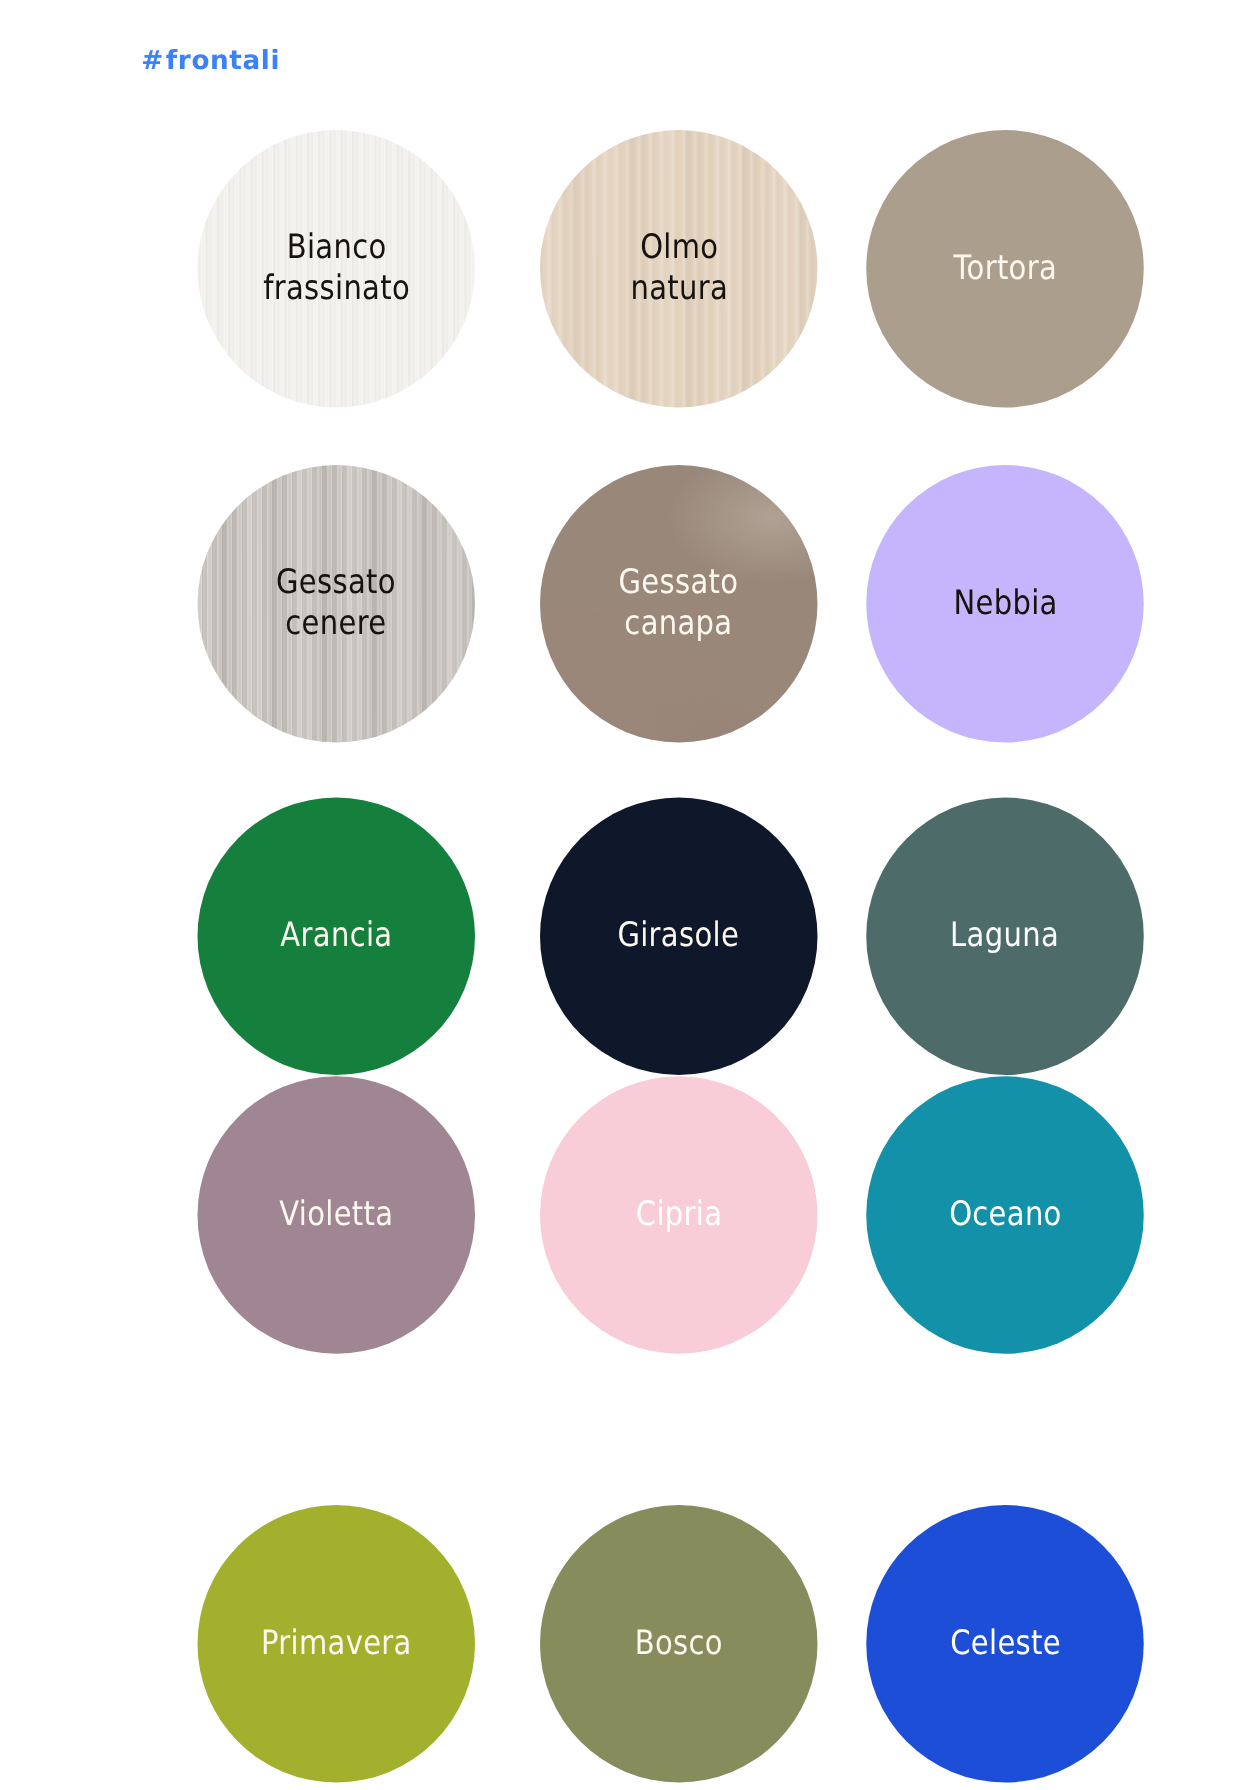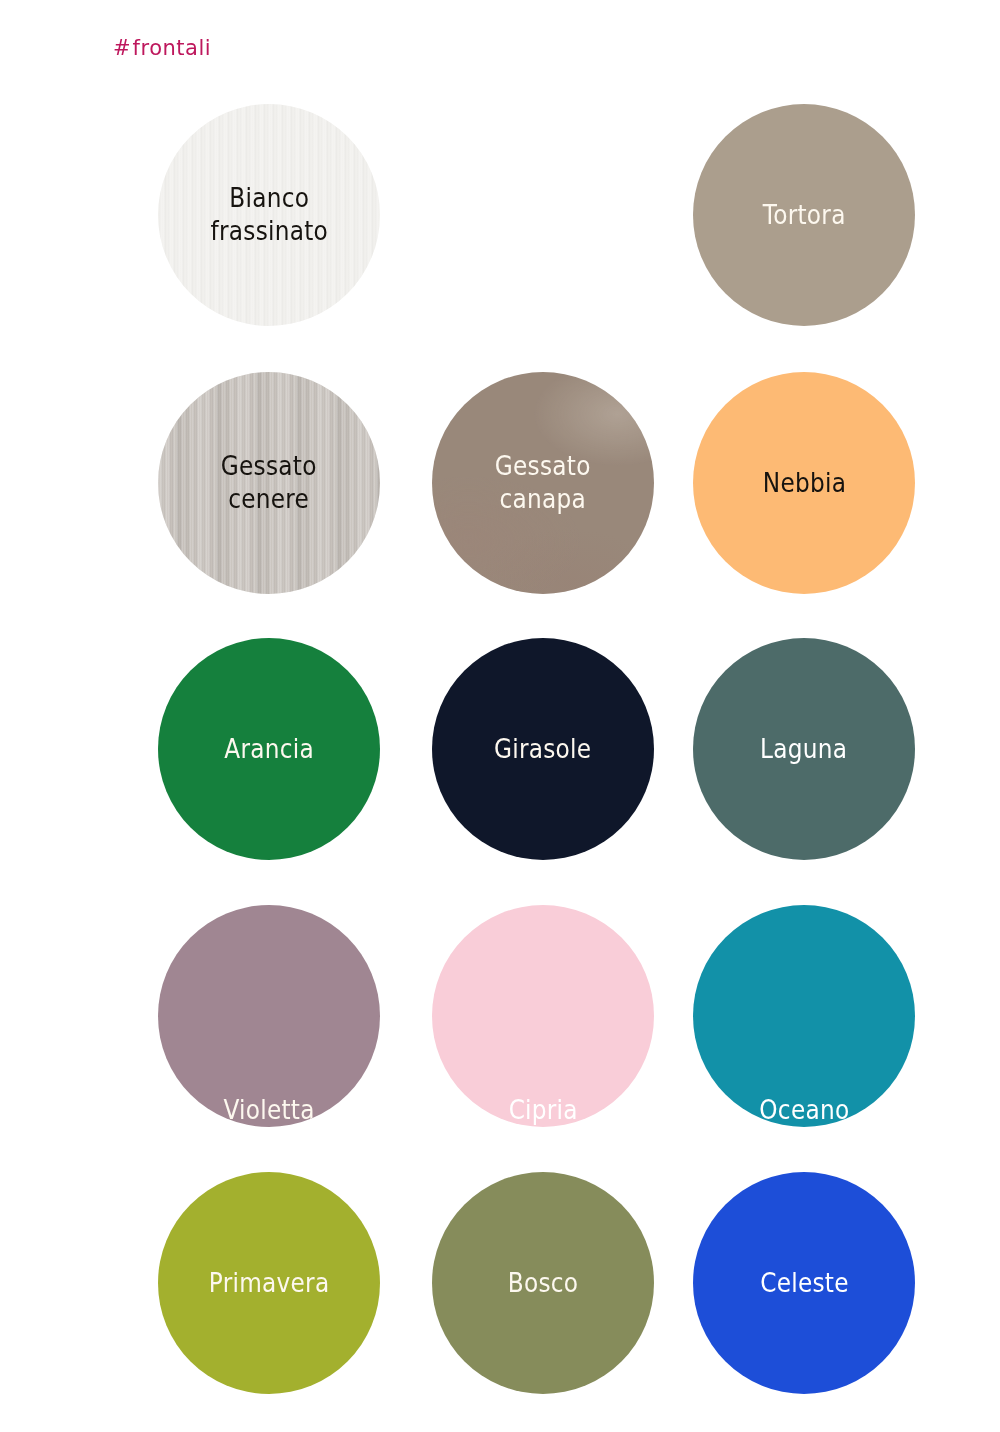--- a/index.html
+++ b/index.html
@@ -20,24 +20,24 @@
     width: 1000px;
     height: 1432px;
     background: #ffffff;
   }
 
   .page-header {
     position: absolute;
     left: 113px;
     top: 36px;
     font-family: "DejaVu Sans", sans-serif;
-    font-weight: 400;
+    font-weight: 700;
     font-size: 21px;
     letter-spacing: 0.5px;
-    color: #be185d;
+    color: #3b82f6;
     white-space: nowrap;
   }
   .page-header .hash {
     letter-spacing: 2px;
   }
 
   .swatch-grid {
     position: absolute;
     left: 0;
     top: 0;
@@ -60,22 +60,22 @@
 
   
   .col-0 { left: 118px; }
   .col-1 { left: 392px; }
   .col-2 { left: 653px; }
 
   
   .row-0 { top: 104px; }
   .row-1 { top: 372px; }
   .row-2 { top: 638px; }
-  .row-3 { top: 905px; align-items: flex-end; }
-  .row-4 { top: 1172px; }
+  .row-3 { top: 861px; }
+  .row-4 { top: 1204px; }
 
   .swatch-label {
     position: relative;
     z-index: 3;
     font-family: "DejaVu Sans", sans-serif;
     font-size: 27px;
     line-height: 1.22;
     font-weight: 400;
     letter-spacing: 0.3px;
     padding: 0 10px;
@@ -154,40 +154,47 @@
   </div>
 
   <div class="swatch-grid">
       <div class="swatch col-0 row-0" style="background: rgb(242, 241, 238);">
         <div class="grain grain-fine"></div>
         <div class="swatch-label label-dark" style="color: rgb(22, 19, 15);">
           <span class="ln">Bianco</span>
           <span class="ln">frassinato</span>
         </div>
       </div>
+      <div class="swatch col-1 row-0" style="background: rgb(227, 210, 189);">
+        <div class="grain grain-soft"></div>
+        <div class="swatch-label label-dark" style="color: rgb(22, 19, 15);">
+          <span class="ln">Olmo</span>
+          <span class="ln">natura</span>
+        </div>
+      </div>
       <div class="swatch col-2 row-0" style="background: rgb(171, 158, 141);">
         <div class="swatch-label label-light" style="color: rgb(253, 248, 239);">
           <span class="ln">Tortora</span>
         </div>
       </div>
       <div class="swatch col-0 row-1" style="background: rgb(198, 192, 186);">
         <div class="grain grain-strong"></div>
         <div class="swatch-label label-dark" style="color: rgb(22, 19, 15);">
           <span class="ln">Gessato</span>
           <span class="ln">cenere</span>
         </div>
       </div>
       <div class="swatch col-1 row-1" style="background: rgb(153, 136, 122);">
         <div class="grain grain-strong grain-mottle"></div>
         <div class="swatch-label label-light" style="color: rgb(253, 248, 239);">
           <span class="ln">Gessato</span>
           <span class="ln">canapa</span>
         </div>
       </div>
-      <div class="swatch col-2 row-1" style="background: #fdba74;">
+      <div class="swatch col-2 row-1" style="background: #c4b5fd;">
         <div class="swatch-label label-dark" style="color: rgb(22, 19, 15);">
           <span class="ln">Nebbia</span>
         </div>
       </div>
       <div class="swatch col-0 row-2" style="background: #15803d;">
         <div class="swatch-label label-light" style="color: rgb(253, 248, 239);">
           <span class="ln">Arancia</span>
         </div>
       </div>
       <div class="swatch col-1 row-2" style="background: #0f172a;">

